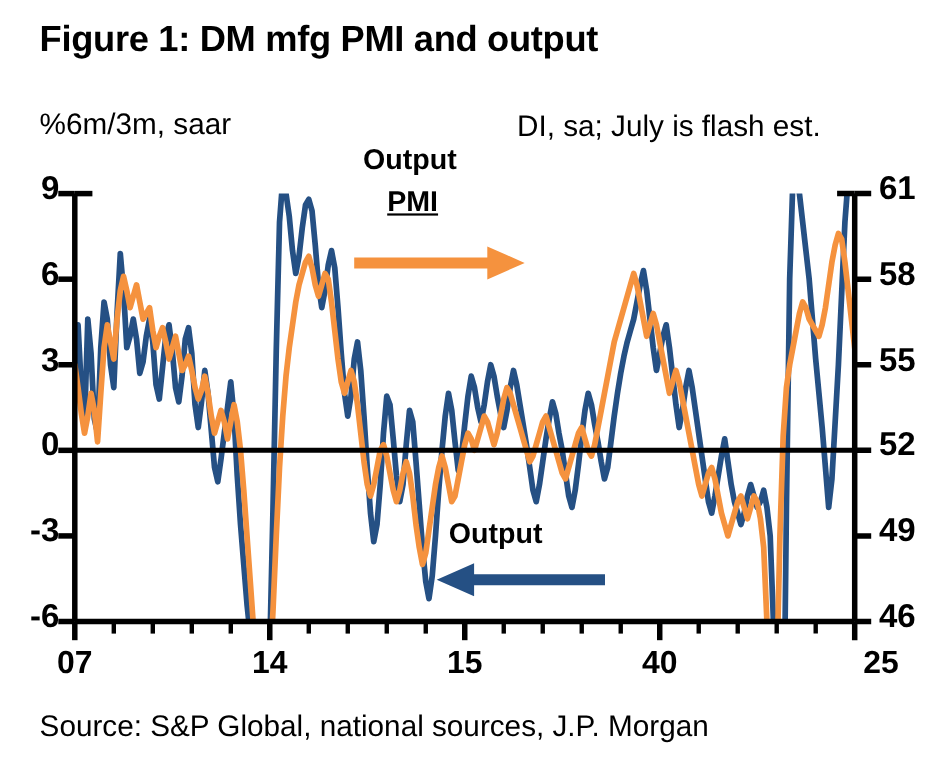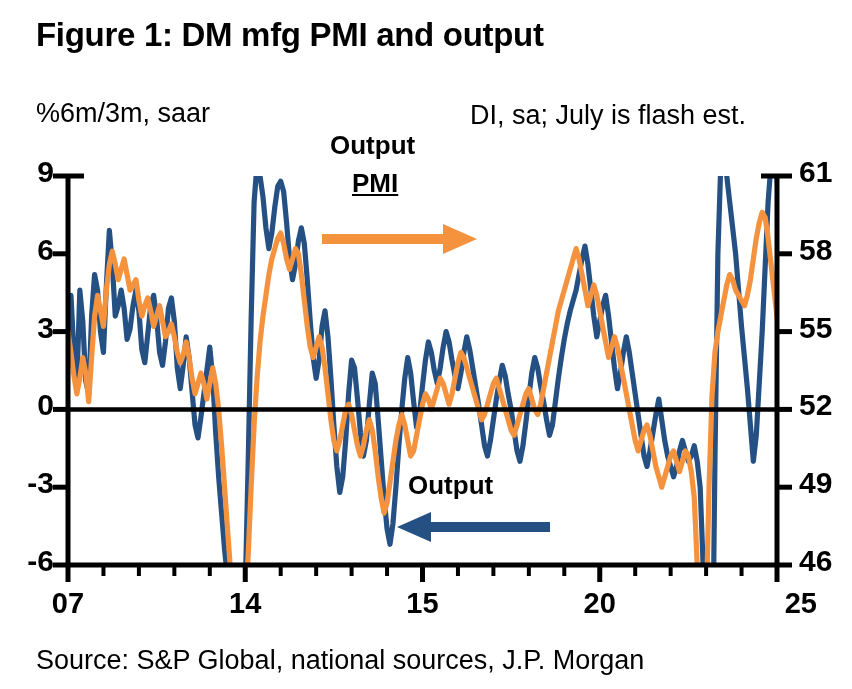--- a/index.html
+++ b/index.html
@@ -91,15 +91,15 @@
     <div class="ytick-l" style="left: 0px; top: 155px;">9</div>
     <div class="ytick-r" style="left: 799px; top: 544px;">46</div>
     <div class="ytick-r" style="left: 799px; top: 466.2px;">49</div>
     <div class="ytick-r" style="left: 799px; top: 388.4px;">52</div>
     <div class="ytick-r" style="left: 799px; top: 310.6px;">55</div>
     <div class="ytick-r" style="left: 799px; top: 232.8px;">58</div>
     <div class="ytick-r" style="left: 799px; top: 155px;">61</div>
     <div class="axlabel" style="width: 80px; left: 28px; top: 587px;">07</div>
     <div class="axlabel" style="width: 80px; left: 205.25px; top: 587px;">14</div>
     <div class="axlabel" style="width: 80px; left: 382.5px; top: 587px;">15</div>
-    <div class="axlabel" style="width: 80px; left: 559.75px; top: 587px;">20</div>
+    <div class="axlabel" style="width: 80px; left: 559.75px; top: 587px;">40</div>
     <div class="axlabel" style="width: 80px; left: 737px; top: 587px; text-align: right;">25</div>
   </div>
 
 </body></html>

